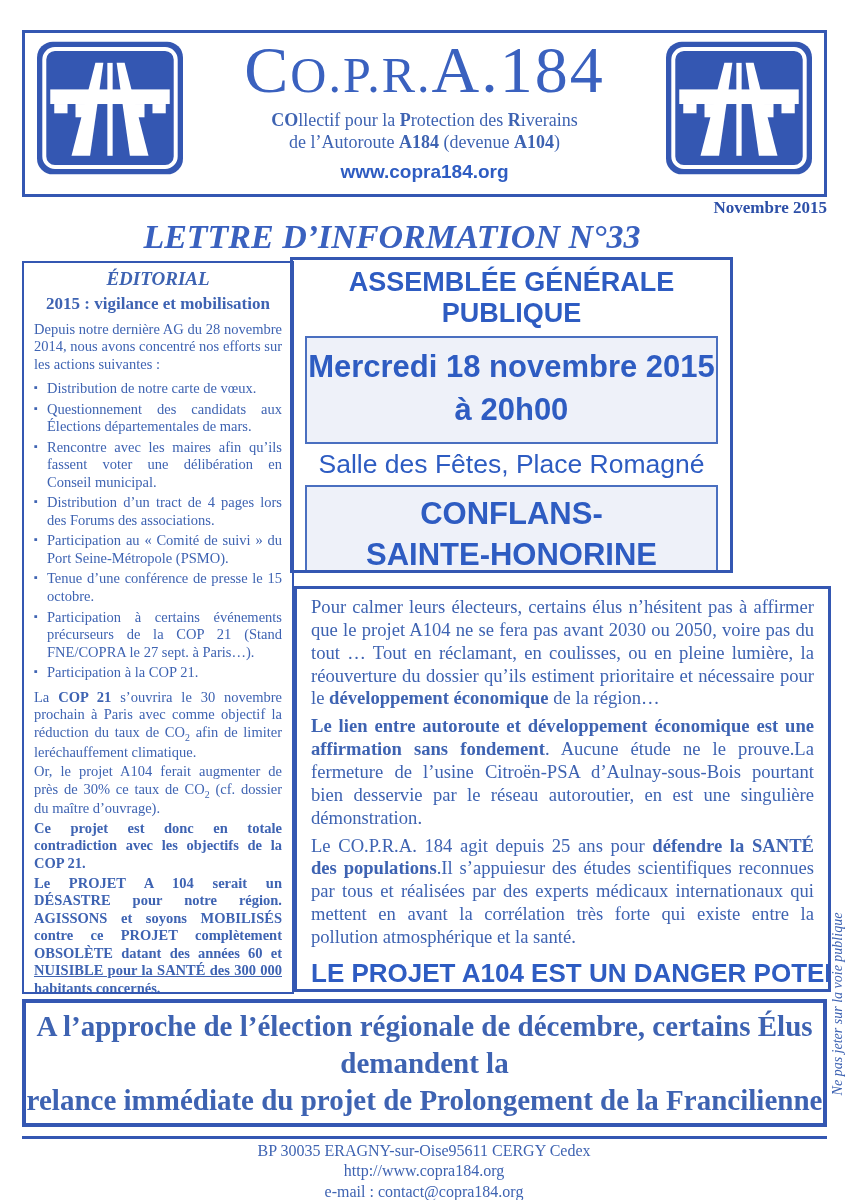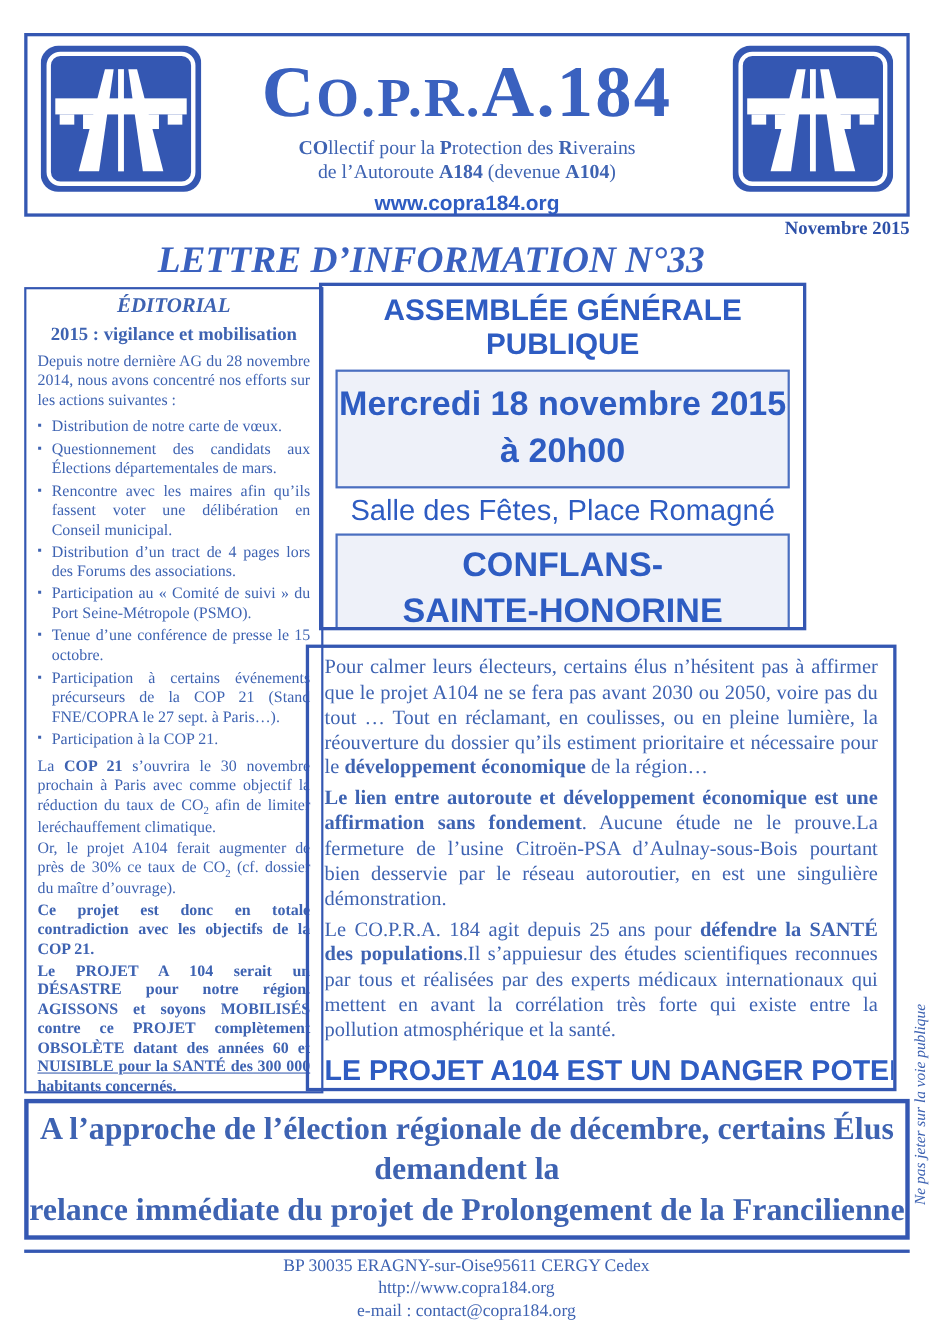--- a/index.html
+++ b/index.html
@@ -16,21 +16,21 @@
   .b{font-weight:bold;}
   .u{text-decoration:underline;}
   sub{font-size:68%;}
 
   
   .header-box{position:absolute;left:22px;top:30px;width:799px;height:161px;border:3px solid var(--c-border);}
   .sign-icon{position:absolute;top:8px;width:146px;height:134px;}
   .sign-left{left:12px;}
   .sign-right{right:12px;}
   .header-center{position:absolute;left:165px;right:165px;top:0;bottom:0;text-align:center;}
-  .copra-title{margin-top:16px;font-weight:bold;color:var(--c-title);letter-spacing:2px;line-height:1.05;white-space:nowrap;}
+  .copra-title{margin-top:2px;font-weight:normal;color:var(--c-title);letter-spacing:2px;line-height:1.05;white-space:nowrap;}
   .cap-big{font-size:66px;}
   .cap-small{font-size:50px;}
   .subtitle{font-size:18px;line-height:1.2;margin-top:6px;color:var(--c-serif);}
   .website{font-family:"Liberation Sans", sans-serif;font-weight:bold;font-size:19px;margin-top:8px;color:var(--c-sans);}
 
   .date-line{position:absolute;left:22px;top:198px;width:805px;text-align:right;
              font-weight:bold;font-size:17px;color:#2d50a8;}
   .newsletter-title{position:absolute;left:0;top:218px;width:784px;text-align:center;
              font-weight:bold;font-style:italic;font-size:34px;color:var(--c-title);}
 
@@ -56,21 +56,21 @@
   .date-box{padding:11px 0 15px;}
   .date-l1,.date-l2{font-size:31px;line-height:1.15;}
   .date-l2{margin-top:7px;}
   .venue{text-align:center;font-family:"Liberation Sans",sans-serif;font-weight:normal;
          font-size:26.5px;color:var(--c-sans);margin-top:5px;}
   .city-box{margin-top:5px;padding:9px 0 13px;}
   .city-l1,.city-l2{font-size:31px;line-height:1.15;}
   .city-l2{margin-top:5px;}
 
   
-  .article-box{position:absolute;left:278px;top:586px;width:537px;height:406px;box-sizing:border-box;
+  .article-box{position:absolute;left:294px;top:586px;width:537px;height:406px;box-sizing:border-box;
                border:3px solid var(--c-border);padding:7px 14px 8px;overflow:hidden;}
   .article-box p{margin:0 0 5px;font-size:18.6px;line-height:1.23;text-align:justify;}
   .danger-banner{text-align:center;font-family:"Liberation Sans",sans-serif;font-weight:bold;
                  font-size:26px;color:var(--c-sans);margin-top:9px;white-space:nowrap;}
 
   
   .bottom-box{position:absolute;left:22px;top:999px;width:805px;height:128px;box-sizing:border-box;
               border:4px solid var(--c-border);text-align:center;padding-top:5px;overflow:hidden;}
   .bottom-serif{font-weight:bold;font-size:29px;line-height:1.27;color:var(--c-serif);}
   .bottom-sans{font-family:"Liberation Sans",sans-serif;font-weight:bold;font-size:26px;

